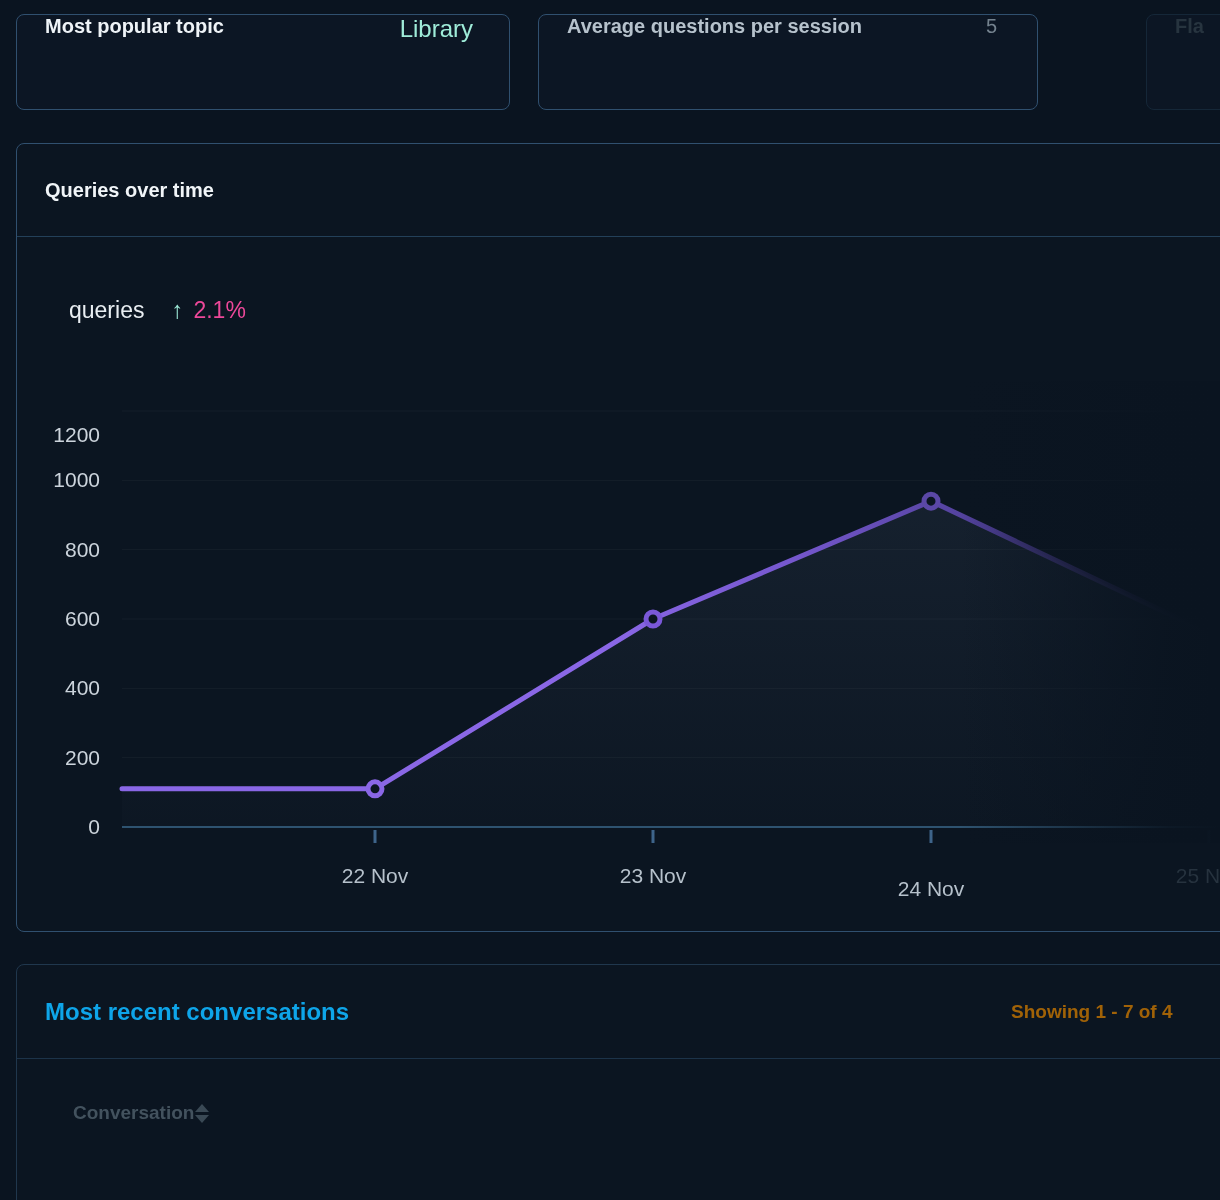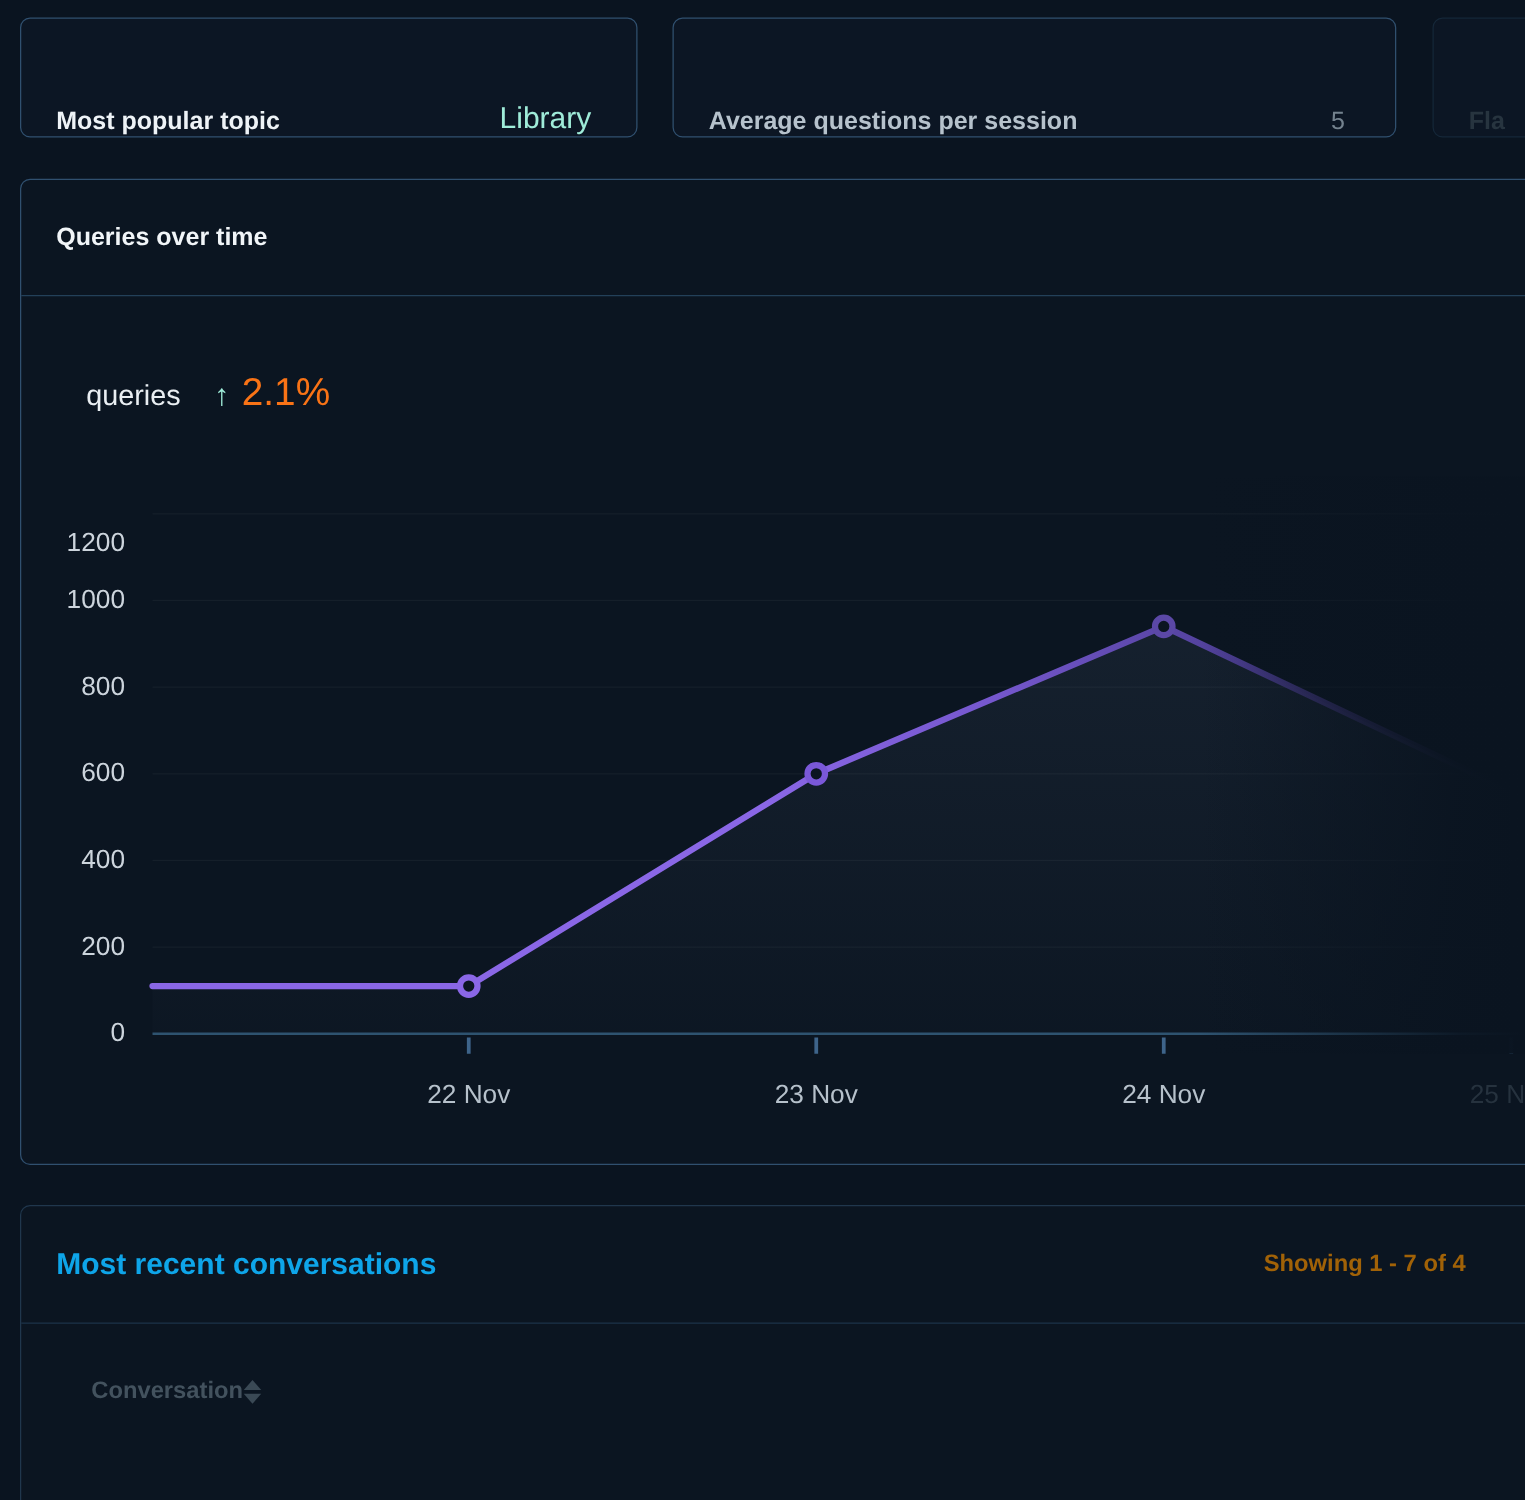--- a/index.html
+++ b/index.html
@@ -7,41 +7,41 @@
   .page {
     position:relative; width:1220px; height:1200px;
     background:#0a1420; overflow:hidden;
     font-family:"Liberation Sans", sans-serif;
   }
   .card {
     position:absolute; background:#0c1624;
     border:1px solid #30506f; border-radius:8px;
   }
   
-  .stat-card { top:14px; height:96px; display:flex; align-items:flex-end; justify-content:space-between; }
+  .stat-card { top:14px; height:96px; display:flex; align-items:flex-start; justify-content:space-between; }
   .stat-card-1 { left:16px; width:494px; padding:0 36px 0 28px; }
-  .stat-card-2 { left:538px; width:579px; padding:16px 40px 0 28px; }
+  .stat-card-2 { left:538px; width:500px; padding:0 40px 0 28px; }
   .stat-card-3 { left:1146px; width:98px; border-color:#152738; padding:0 0 0 28px; }
   .stat-label-bright { color:#eef3f7; font-weight:bold; font-size:20px; }
   .stat-value-mint   { color:#9fecd9; font-size:24px; }
   .stat-label-dim    { color:#b6c2cc; font-weight:bold; font-size:20px; }
   .stat-value-gray   { color:#74828e; font-size:20px; }
   .stat-label-faded  { color:#27343f; font-weight:bold; font-size:20px; }
   
   .chart-card { left:16px; top:143px; width:1244px; height:789px; background:#0b1521; }
   .chart-card-header {
     height:93px; display:flex; align-items:center; padding-left:28px;
     border-bottom:1px solid #234059;
     color:#f1f5f8; font-weight:bold; font-size:20px;
   }
   .stat-line { position:absolute; left:52px; top:296px; display:flex; align-items:baseline; }
   .big-number { font-size:47px; font-weight:bold; color:#f4f7f9; line-height:1; }
   .big-unit   { font-size:23px; color:#e9eef2; margin-left:17px;text-align:center; }
   .trend-arrow{ font-size:24px; font-weight:bold; color:#9fecd9; margin-left:27px; }
-  .trend-value{ font-size:31px; color:#f97316; margin-left:10px; }
+  .trend-value{ font-size:23px; color:#ec4899; margin-left:10px; }
   .chart-svg { position:absolute; left:0; top:380px; }
   .y-tick-label {
     position:absolute; left:18px; width:82px; height:26px;
     text-align:right; font-size:21px; color:#ccd4dc; line-height:26px;
   }
   .x-tick-label {
     position:absolute; top:863px; width:140px; height:26px;
     text-align:center; font-size:21px; color:#b6c1cb; line-height:26px;
   }
   .x-tick-label.dim { color:#26323e; }
@@ -134,21 +134,21 @@
       <line x1="1209" y1="830" x2="1209" y2="843" stroke="#3e648a" stroke-width="3"></line>
       <polyline points="122,788.8666666666667 375,788.8666666666667 653,619 931,501.1333333333333 1209,632.8666666666667" fill="none" stroke="url(#lineGrad)" stroke-width="5" stroke-linejoin="round" stroke-linecap="round"></polyline>
       <circle cx="375" cy="788.8666666666667" r="7" fill="#0b1521" stroke="#8a67e6" stroke-width="5"></circle>
       <circle cx="653" cy="619" r="7" fill="#0b1521" stroke="#7a58d8" stroke-width="5"></circle>
       <circle cx="931" cy="501.1333333333333" r="7" fill="#0b1521" stroke="#5b48a6" stroke-width="5"></circle>
       <rect x="960" y="381" width="260" height="462" fill="url(#fadeGrad)"></rect>
     </svg>
   <div id="x-labels">
       <div class="x-tick-label" style="left: 305px;">22 Nov</div>
       <div class="x-tick-label" style="left: 583px;">23 Nov</div>
-      <div class="x-tick-label" style="left: 861px;">24 Nov</div>
+      <div class="x-tick-label" style="left: 861px; margin-top: 13px;">24 Nov</div>
       <div class="x-tick-label dim" style="left: 1139px;">25 Nov</div>
     </div>
 
   <div class="card conv-card">
     <div class="conv-header">
       <span class="conv-title">Most recent conversations</span>
       <span class="conv-showing">Showing 1 - 7 of 4</span>
     </div>
     <div class="conv-table-header">
       <div class="col-header">

